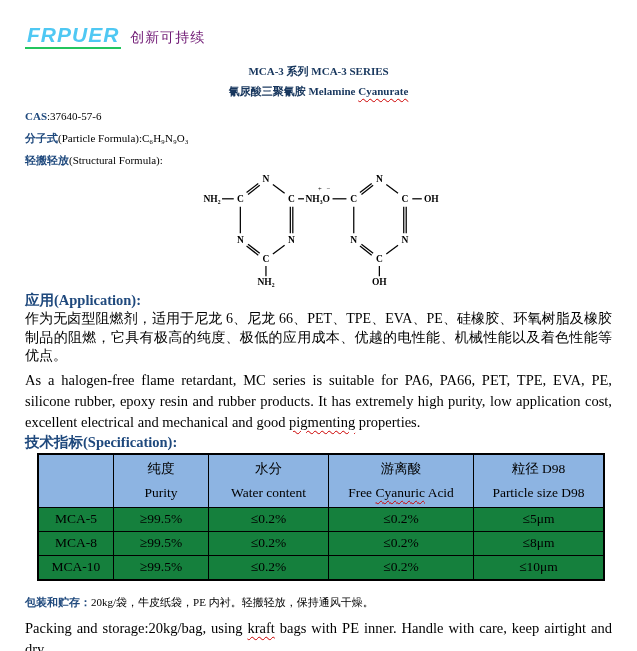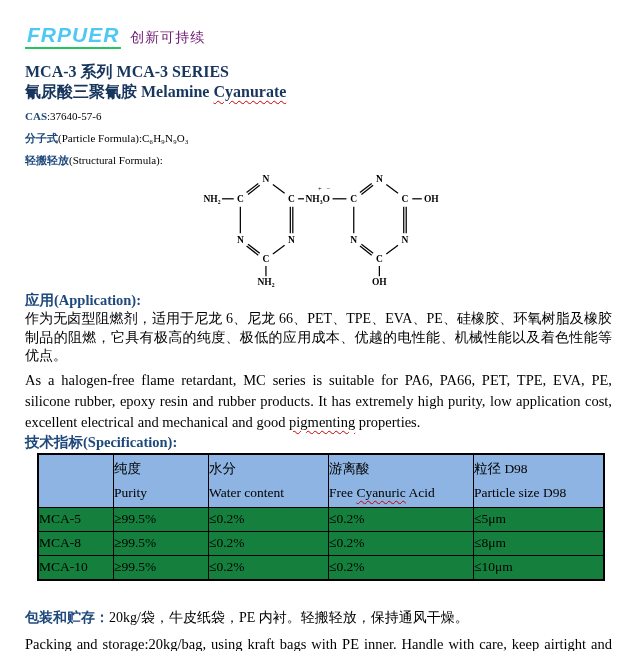--- a/index.html
+++ b/index.html
@@ -17,22 +17,22 @@
     color:#4fc8f3;border-bottom:2px solid #22c55e;padding:0 2px 1px 2px;
     display:inline-block;line-height:22px;
   }
   .tagline{
     font-family:Liberation Sans, sans-serif;
     font-size:14px;color:#701a75;letter-spacing:1px;
   }
 
   
   .title{
-    text-align:left;color:#17365d;font-weight:bold;
-    font-size:16px;line-height:19.5px;margin-top:8px;
+    text-align:center;color:#17365d;font-weight:bold;
+    font-size:11px;line-height:19.5px;margin-top:8px;
   }
 
   
   .props{margin-top:4px;font-size:11px;line-height:22px;}
   .blue-label{color:#1f497d;font-weight:bold;}
 
   
   .sq{
     text-decoration:underline;
     text-decoration-style:wavy;
@@ -49,27 +49,27 @@
   .sec-heading{color:#1f497d;font-weight:bold;font-size:14.5px;line-height:19px;}
   .para-zh{font-size:14px;line-height:18.5px;text-align:justify;}
   .para-en{font-size:14.5px;line-height:21px;text-align:justify;margin-top:4px;}
 
   
   table.spec{
     border-collapse:collapse;margin-left:12px;margin-top:1px;
     table-layout:fixed;width:560px;font-size:13.5px;
   }
   table.spec{border:2px solid #000;}
-  table.spec th,table.spec td{border:1px solid #000;text-align:left;padding:0;}
+  table.spec th,table.spec td{border:1px solid #000;text-align:center;padding:0;}
   table.spec th{background:#8db4e2;font-weight:normal;height:52px;line-height:24px;}
   table.spec td{background:#15803d;height:23px;}
   .w0{width:74px;}.w1{width:94px;}.w2{width:119px;}.w3{width:144px;}.w4{width:129px;}
 
   
-  .pack-line{margin-top:27px;font-size:14px;line-height:20px;font-family:Liberation Serif, serif;}
+  .pack-line{margin-top:11px;font-size:11px;line-height:20px;font-family:Liberation Serif, serif;}
   .pack-en{margin-top:6px;font-size:14.5px;line-height:21px;text-align:justify;}
 </style>
 </head>
 <body>
 
 <div class="content">
 
   <div class="logo-row">
     <span class="brand">FRPUER</span>
     <span class="tagline">创新可持续</span>

